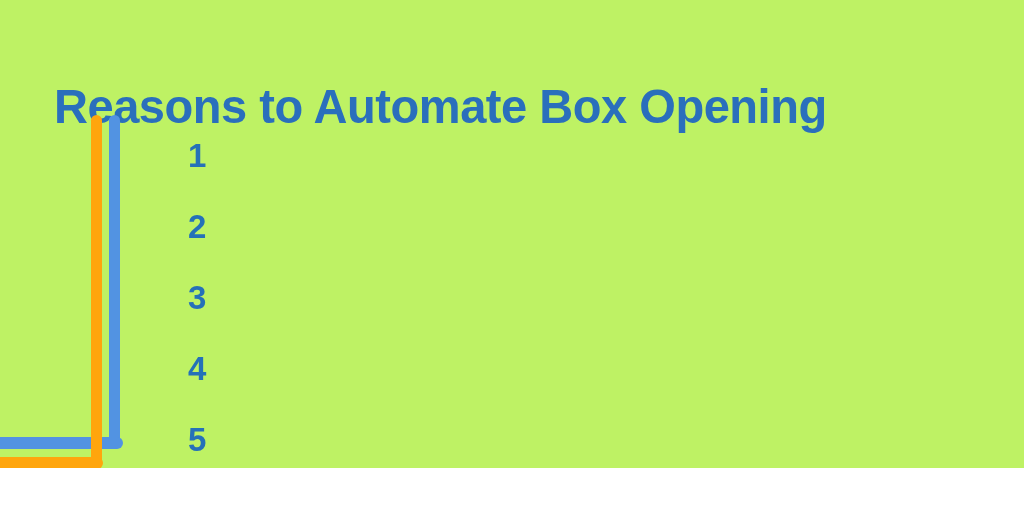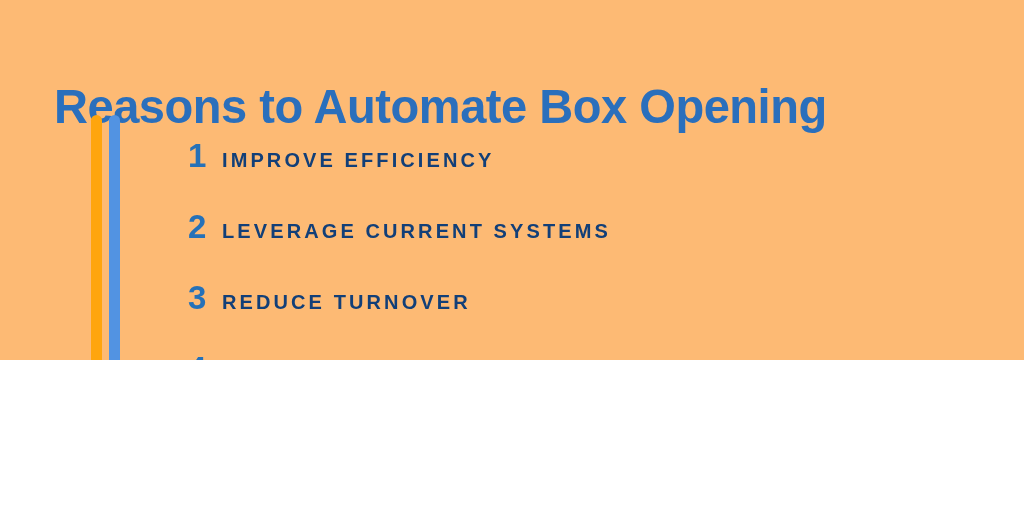--- a/index.html
+++ b/index.html
@@ -10,22 +10,22 @@
     width: 1024px;
     height: 512px;
     background: #ffffff;
     font-family: "Liberation Sans", sans-serif;
     overflow: hidden;
   }
 
   #slide {
     position: relative;
     width: 1024px;
-    height: 360px;
-    background: #fdba74;
+    height: 468px;
+    background: #bef264;
     overflow: hidden;
   }
 
   
   #title {
     position: absolute;
     left: 54px;
     top: 44px;
     width: 900px;
     font-family: "Liberation Sans", sans-serif;
@@ -138,31 +138,28 @@
     <div class="bracket-orange-vert"></div>
     <div class="bracket-orange-horz"></div>
   </div>
 
   <h1 id="title">Reasons to Automate Box Opening</h1>
 
   <div id="reason-list">
 
     <div class="reason-row">
       <span class="reason-number">1</span>
-      <span class="reason-label">IMPROVE EFFICIENCY</span>
     </div>
 
     <div class="reason-row">
       <span class="reason-number">2</span>
-      <span class="reason-label">LEVERAGE CURRENT SYSTEMS</span>
     </div>
 
     <div class="reason-row">
       <span class="reason-number">3</span>
-      <span class="reason-label">REDUCE TURNOVER</span>
     </div>
 
     <div class="reason-row">
       <span class="reason-number">4</span>
     </div>
 
     <div class="reason-row">
       <span class="reason-number">5</span>
     </div>
 

